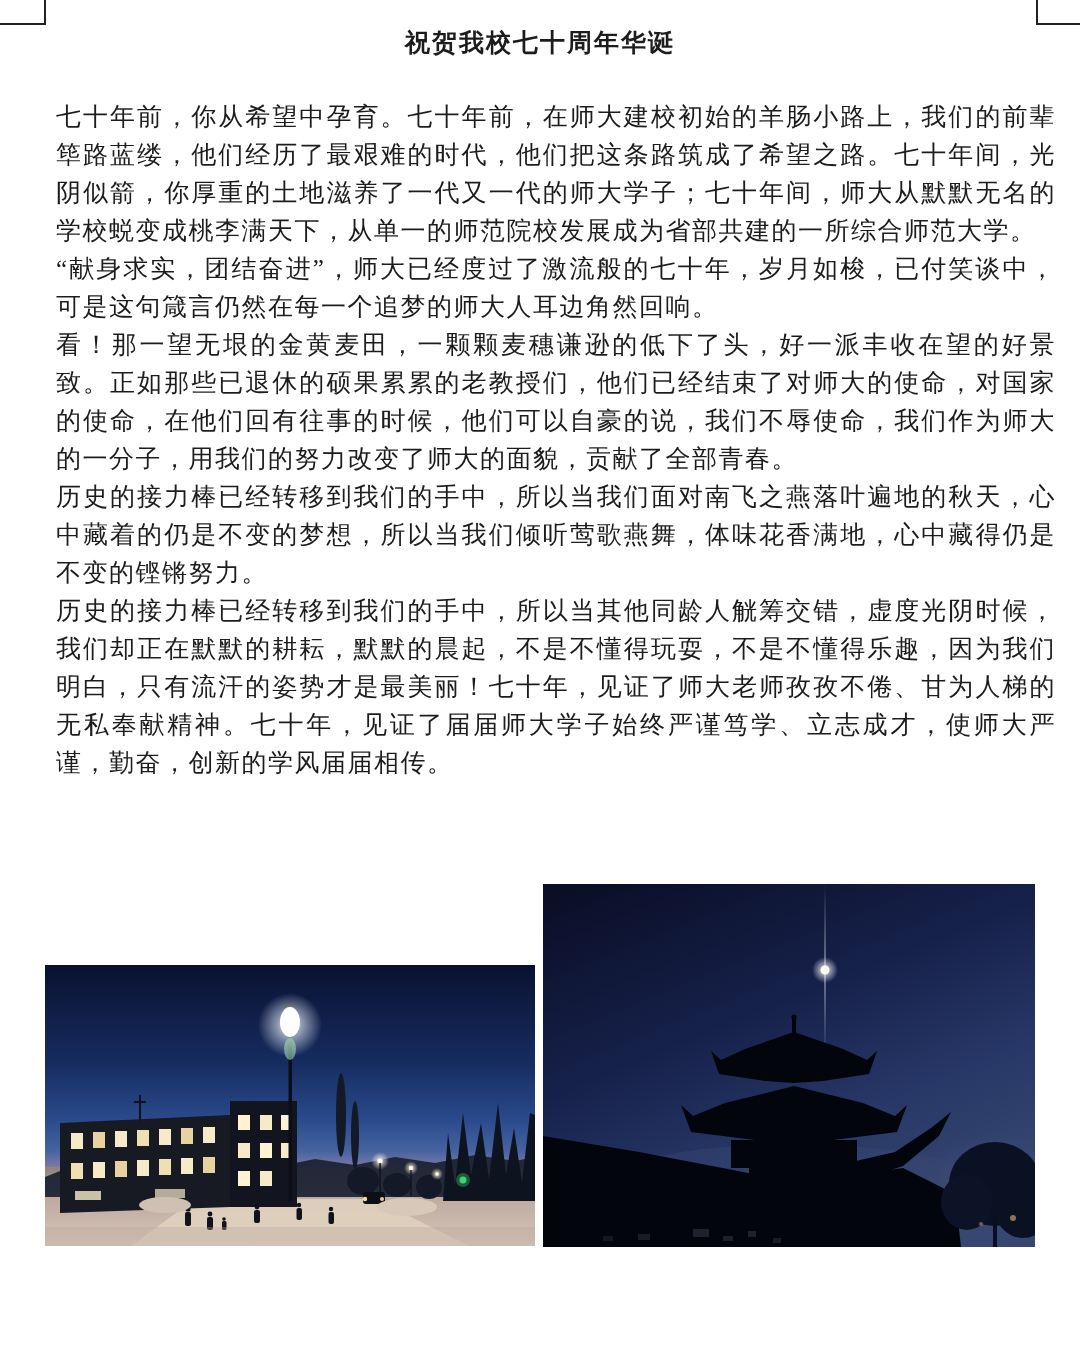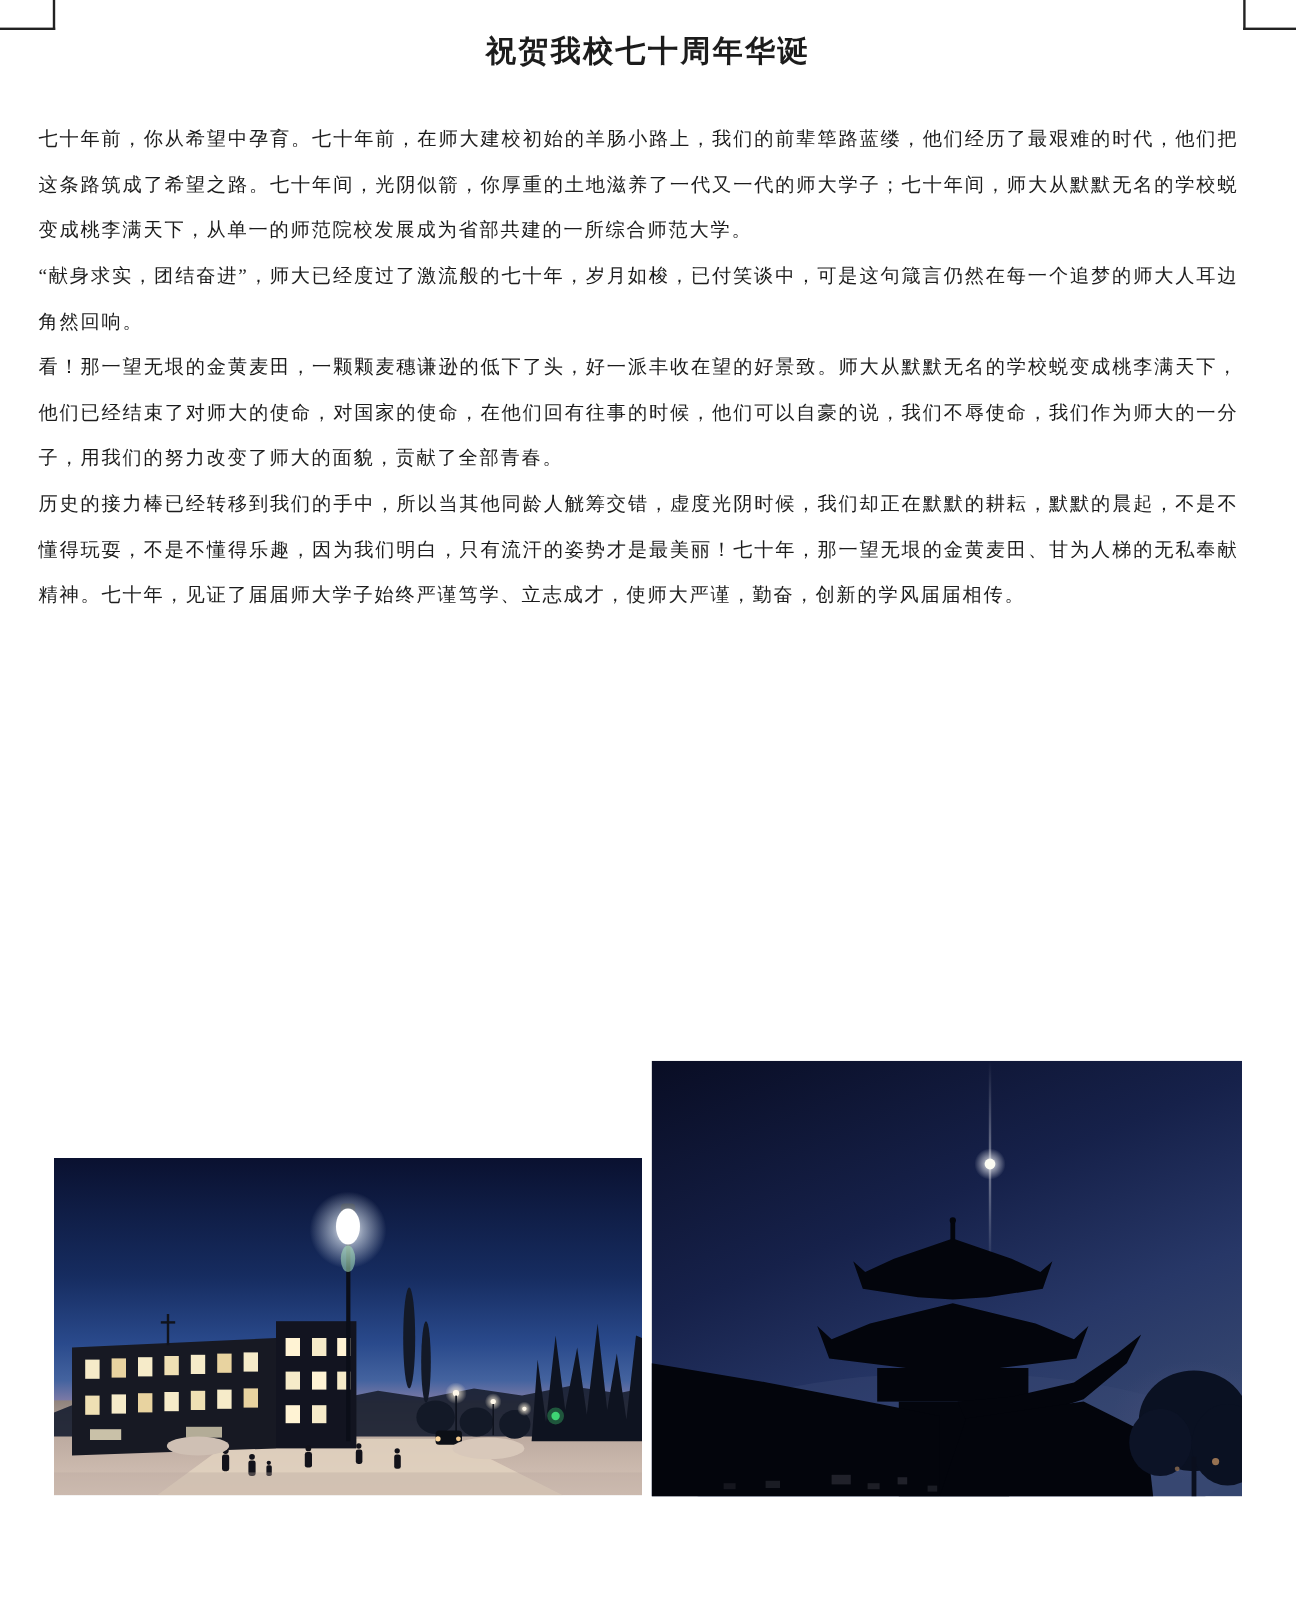--- a/index.html
+++ b/index.html
@@ -13,42 +13,43 @@
   }
   .corner{position:absolute;top:0;width:44px;height:23px;}
   .corner.tl{left:0;border-right:2px solid #222;border-bottom:2px solid #222;}
   .corner.tr{right:0;width:42px;border-left:2px solid #222;border-bottom:2px solid #222;}
   .title{
     position:absolute;top:26px;left:0;width:100%;
     margin:0;text-align:center;
     font-size:25px;font-weight:600;letter-spacing:2px;
   }
   .body-text{
-    position:absolute;left:32px;top:98px;width:1000px;
-    font-size:16px;line-height:38px;letter-spacing:1.5px;
+    position:absolute;left:56px;top:98px;width:1000px;
+    font-size:25px;line-height:38px;letter-spacing:1.5px;
     text-align:justify;text-align-last:left;
   }
   .body-text p{margin:0;padding:0;}
   .photo{position:absolute;display:block;}
   .photo.left{left:45px;top:965px;width:490px;height:281px;}
   .photo.right{left:543px;top:884px;width:492px;height:363px;}
 </style>
 </head>
 <body>
 
 <div class="corner tl"></div>
 <div class="corner tr"></div>
 
 <h1 class="title">祝贺我校七十周年华诞</h1>
 
 <div class="body-text">
   <p>七十年前，你从希望中孕育。七十年前，在师大建校初始的羊肠小路上，我们的前辈筚路蓝缕，他们经历了最艰难的时代，他们把这条路筑成了希望之路。七十年间，光阴似箭，你厚重的土地滋养了一代又一代的师大学子；七十年间，师大从默默无名的学校蜕变成桃李满天下，从单一的师范院校发展成为省部共建的一所综合师范大学。</p>
   <p>“献身求实，团结奋进”，师大已经度过了激流般的七十年，岁月如梭，已付笑谈中，可是这句箴言仍然在每一个追梦的师大人耳边角然回响。</p>
-  <p>看！那一望无垠的金黄麦田，一颗颗麦穗谦逊的低下了头，好一派丰收在望的好景致。师大从默默无名的学校蜕变成桃李满天下，他们已经结束了对师大的使命，对国家的使命，在他们回有往事的时候，他们可以自豪的说，我们不辱使命，我们作为师大的一分子，用我们的努力改变了师大的面貌，贡献了全部青春。</p>
-  <p>历史的接力棒已经转移到我们的手中，所以当其他同龄人觥筹交错，虚度光阴时候，我们却正在默默的耕耘，默默的晨起，不是不懂得玩耍，不是不懂得乐趣，因为我们明白，只有流汗的姿势才是最美丽！七十年，那一望无垠的金黄麦田、甘为人梯的无私奉献精神。七十年，见证了届届师大学子始终严谨笃学、立志成才，使师大严谨，勤奋，创新的学风届届相传。</p>
+  <p>看！那一望无垠的金黄麦田，一颗颗麦穗谦逊的低下了头，好一派丰收在望的好景致。正如那些已退休的硕果累累的老教授们，他们已经结束了对师大的使命，对国家的使命，在他们回有往事的时候，他们可以自豪的说，我们不辱使命，我们作为师大的一分子，用我们的努力改变了师大的面貌，贡献了全部青春。</p>
+  <p>历史的接力棒已经转移到我们的手中，所以当我们面对南飞之燕落叶遍地的秋天，心中藏着的仍是不变的梦想，所以当我们倾听莺歌燕舞，体味花香满地，心中藏得仍是不变的铿锵努力。</p>
+  <p>历史的接力棒已经转移到我们的手中，所以当其他同龄人觥筹交错，虚度光阴时候，我们却正在默默的耕耘，默默的晨起，不是不懂得玩耍，不是不懂得乐趣，因为我们明白，只有流汗的姿势才是最美丽！七十年，见证了师大老师孜孜不倦、甘为人梯的无私奉献精神。七十年，见证了届届师大学子始终严谨笃学、立志成才，使师大严谨，勤奋，创新的学风届届相传。</p>
 </div>
 
 <svg class="photo left" viewBox="0 0 490 281" aria-hidden="true">
   <defs>
     <linearGradient id="skyL" x1="0" y1="0" x2="0" y2="1">
       <stop offset="0%" stop-color="#0a1130"></stop>
       <stop offset="35%" stop-color="#162c60"></stop>
       <stop offset="55%" stop-color="#2a4a8c"></stop>
       <stop offset="66%" stop-color="#44639f"></stop>
       <stop offset="72%" stop-color="#7d7aa6"></stop>

